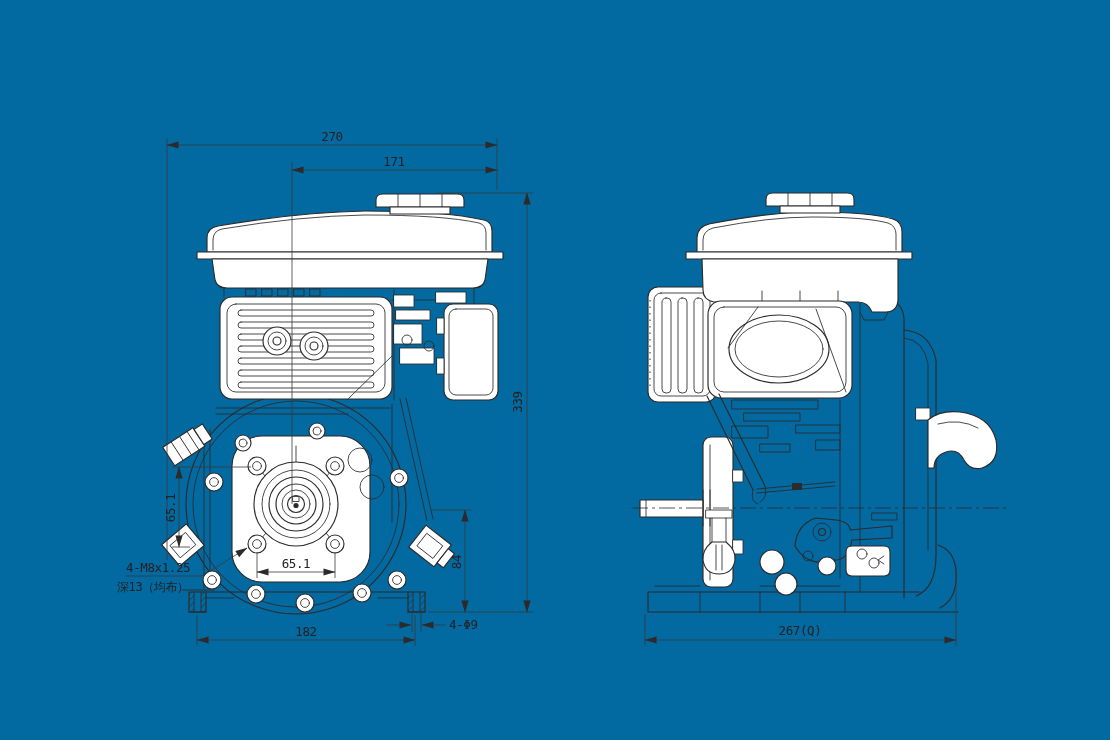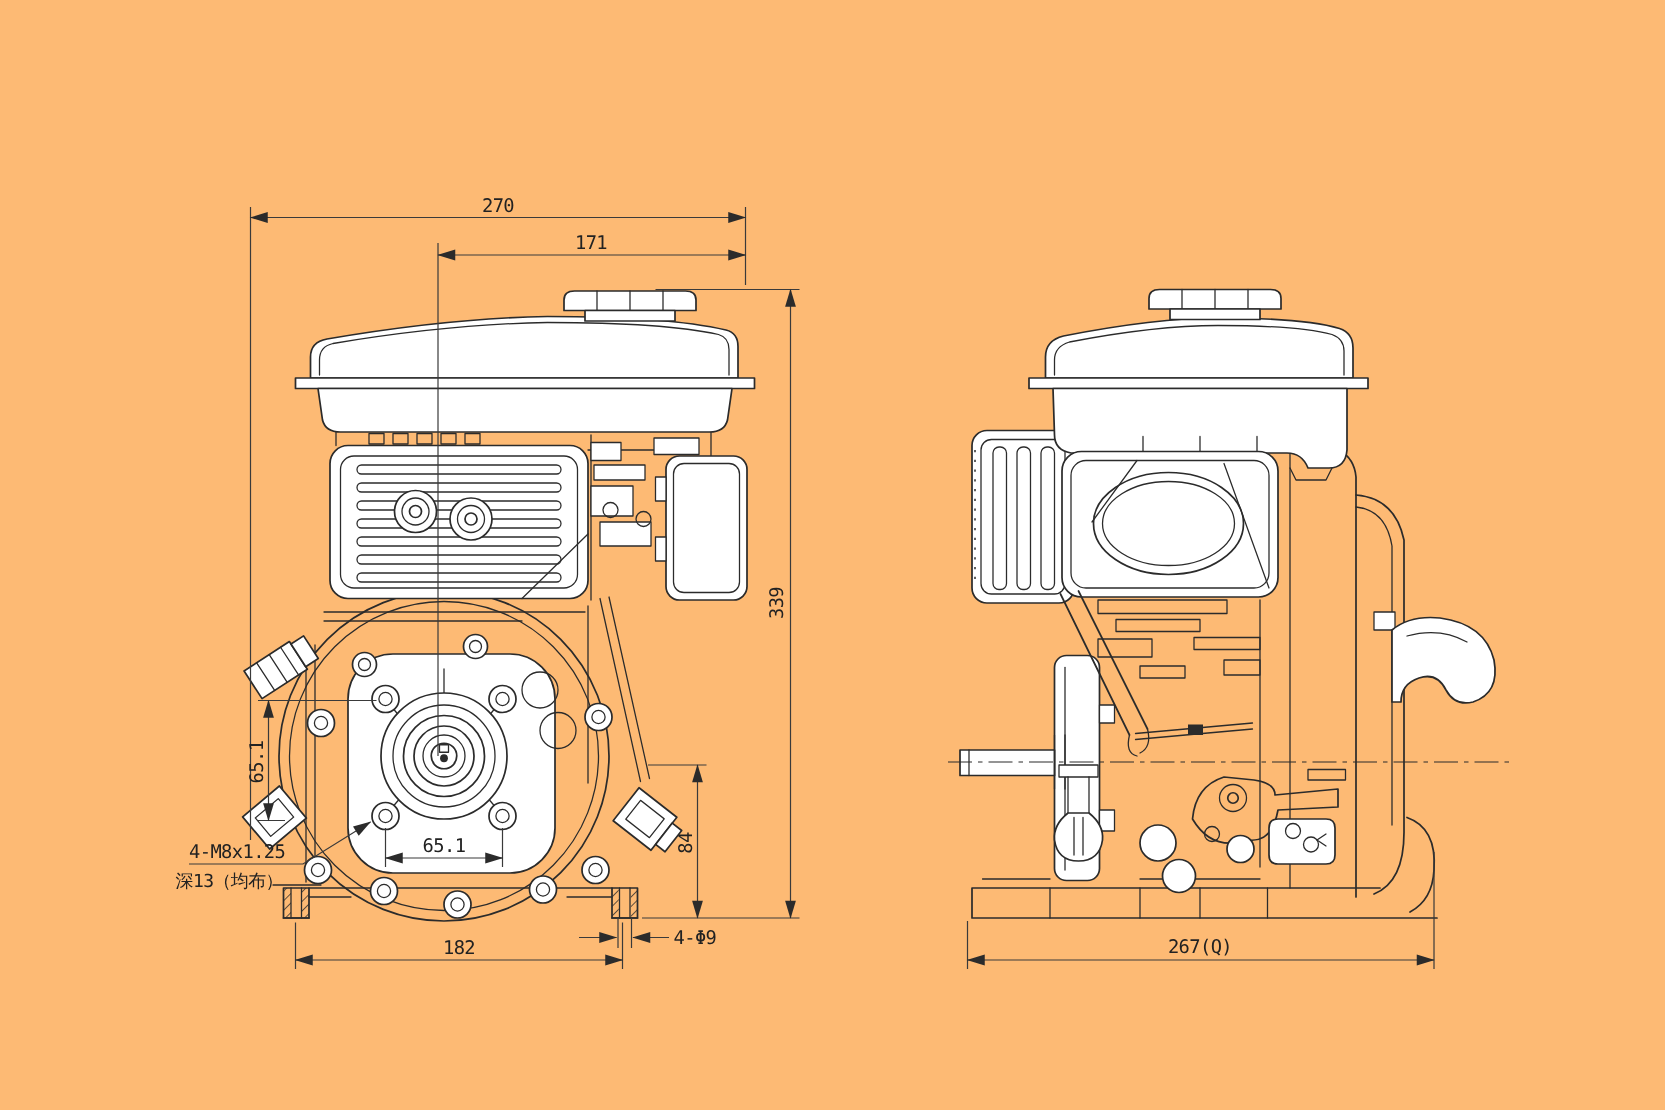--- a/index.html
+++ b/index.html
@@ -1,16 +1,16 @@
 <!DOCTYPE html>
 <html><head>
 <meta charset="utf-8">
 <style>
   html,body{margin:0;padding:0;background:#fff;}
-  .page{width:1110px;height:740px;background:#fdba74;position:relative;overflow:hidden;}
+  .page{width:1110px;height:740px;background:#0369a1;position:relative;overflow:hidden;}
   svg{display:block;}
   
   .ol{stroke:#2b2b2b;stroke-width:1.15;fill:none;stroke-linecap:round;stroke-linejoin:round;}
   .dt{stroke:#2b2b2b;stroke-width:.85;fill:none;stroke-linecap:round;stroke-linejoin:round;}
   .dm{stroke:#3a3a3a;stroke-width:.8;fill:none;}
   .w{fill:#ffffff;}
   .dk{fill:#2b2b2b;stroke:none;}
   .tx{font-family:"DejaVu Sans Mono","Liberation Mono",monospace;font-size:12.5px;fill:#222;letter-spacing:-.4px;}
   .txs{font-family:"DejaVu Sans Mono","Liberation Mono",monospace;font-size:12px;fill:#222;letter-spacing:-.4px;}
   .mid{text-anchor:middle;}

